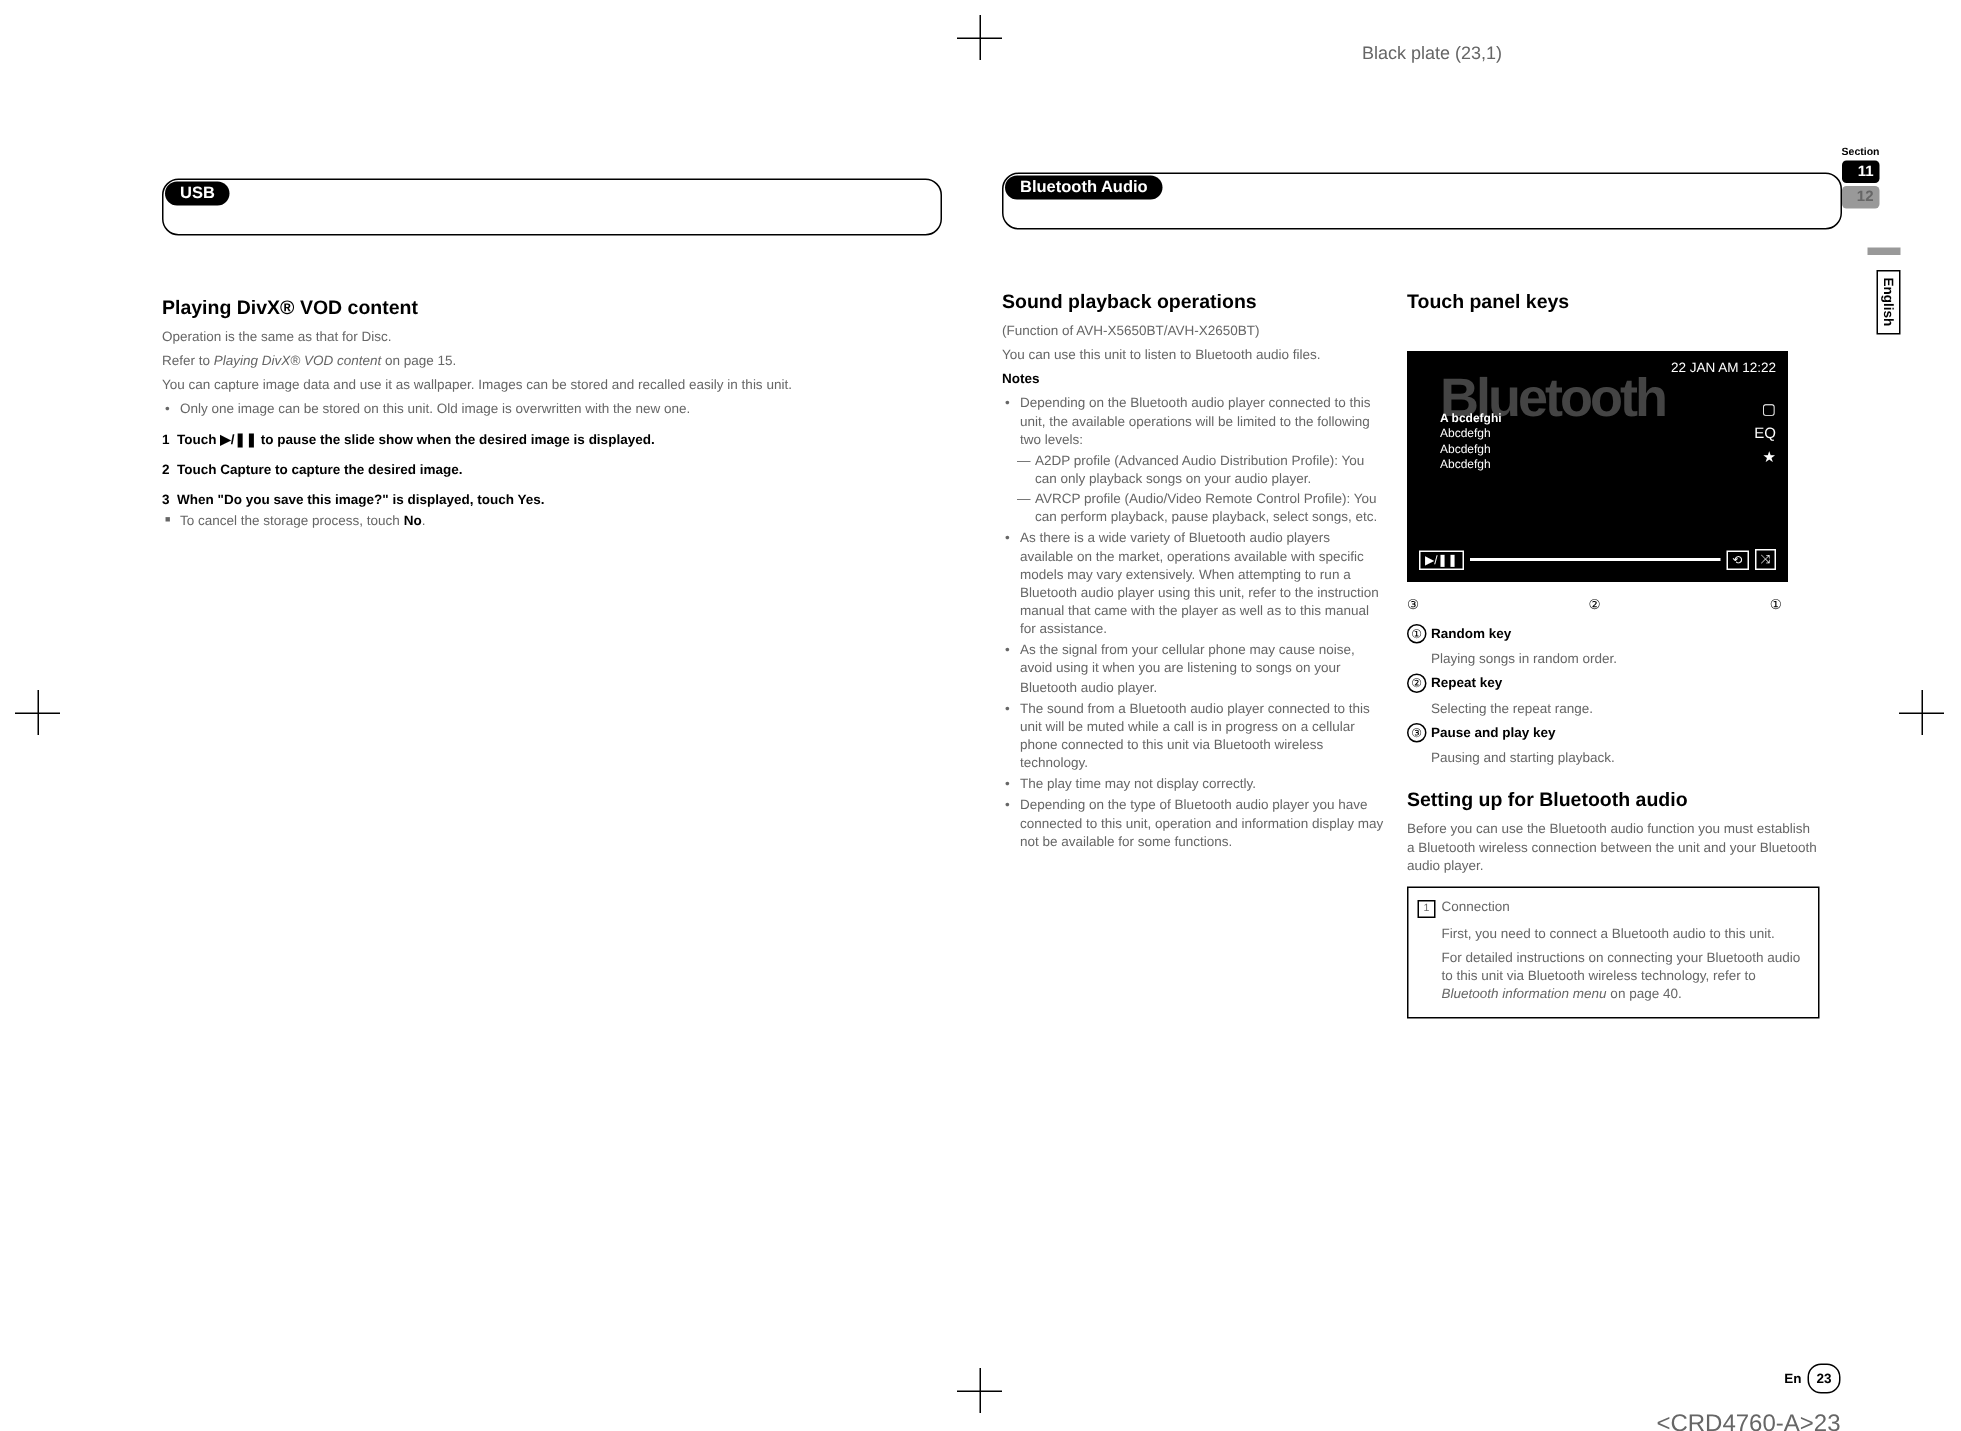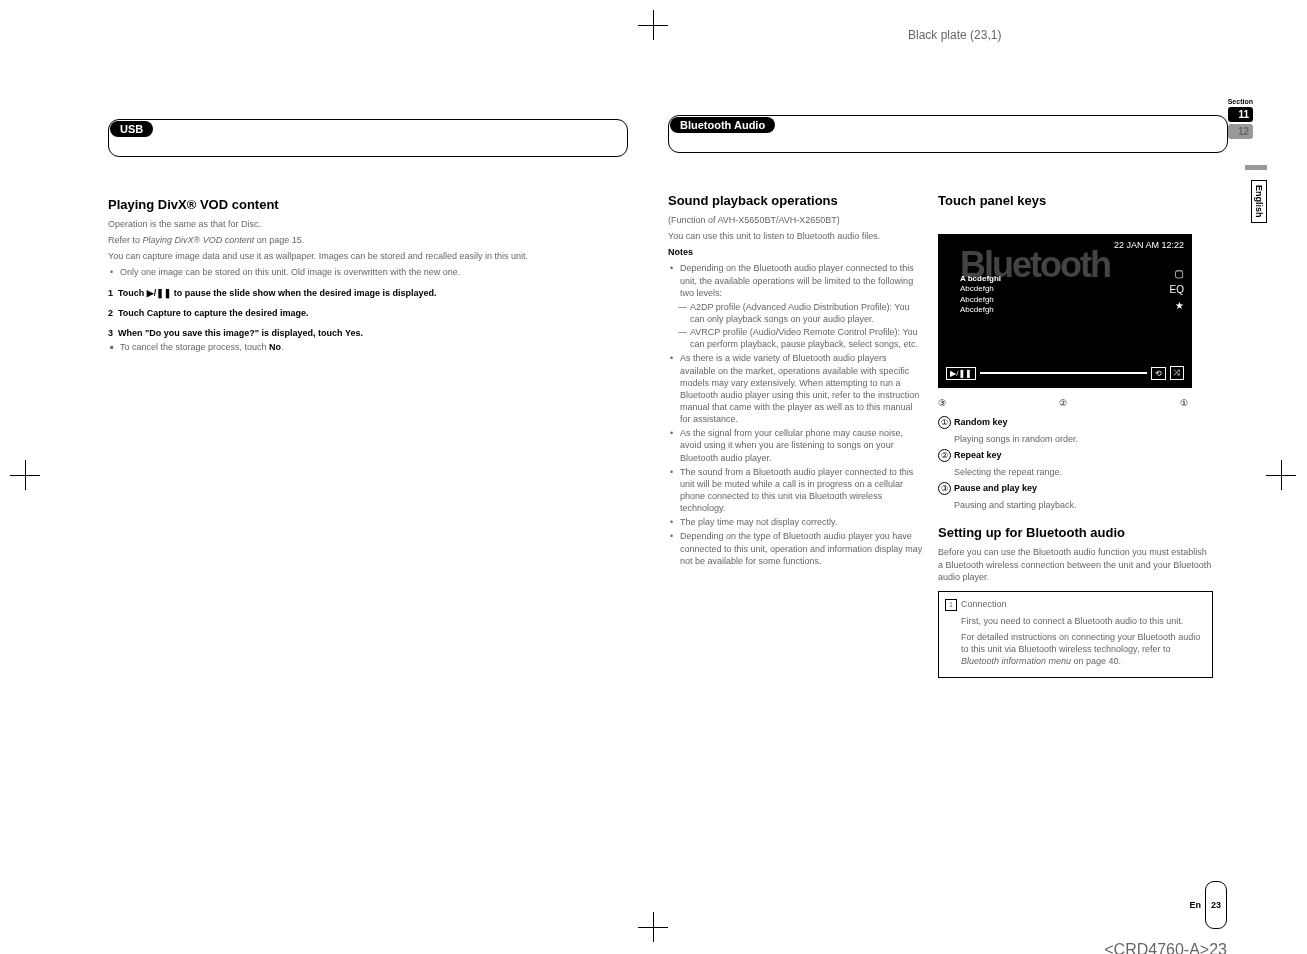--- a/index.html
+++ b/index.html
@@ -39,21 +39,21 @@
 .box-num{display:inline-block;border:1px solid #000;width:10px;height:10px;text-align:center;line-height:10px;font-size:7px;margin-right:4px}
 .screen{border:2px solid #000;width:250px;height:150px;background:#000;color:#fff;position:relative;margin-bottom:10px}
 .bt-word{font-size:36px;font-weight:bold;color:#444;position:absolute;top:8px;left:20px;letter-spacing:-2px}
 .screen-time{position:absolute;right:6px;top:4px;font-size:9px;font-weight:normal}
 .screen-list{position:absolute;top:38px;left:20px;font-size:8px;line-height:1.3}
 .screen-icons{position:absolute;right:6px;top:30px;text-align:right;font-size:10px;line-height:1.6}
 .screen-bottom{position:absolute;bottom:4px;left:6px;right:6px;height:18px;display:flex;align-items:center;gap:4px}
 .screen-btn{border:1px solid #fff;padding:1px 3px;font-size:8px}
 .callout{display:flex;justify-content:space-between;width:250px;font-size:9px;margin-bottom:8px}
 .footer{position:absolute;bottom:25px;right:80px;font-size:9px}
-.footer .pn{display:inline-block;border:1px solid #000;border-radius:9px;padding:18px 5px;font-weight:bold;margin-left:4px}
+.footer .pn{display:inline-block;border:1px solid #000;border-radius:9px;padding:4px 5px;font-weight:bold;margin-left:4px}
 .docnum{position:absolute;bottom:-5px;right:80px;font-size:16px}
 </style>
 </head>
 <body>
 
 <div class="page">
  <div class="plate gray">Black plate (23,1)</div>
  <div class="cropmark top" style="left:638px;top:10px"></div>
  <div class="cropmark top" style="left:638px;top:912px"></div>
  <div class="cropmark top" style="left:10px;top:460px"></div>

